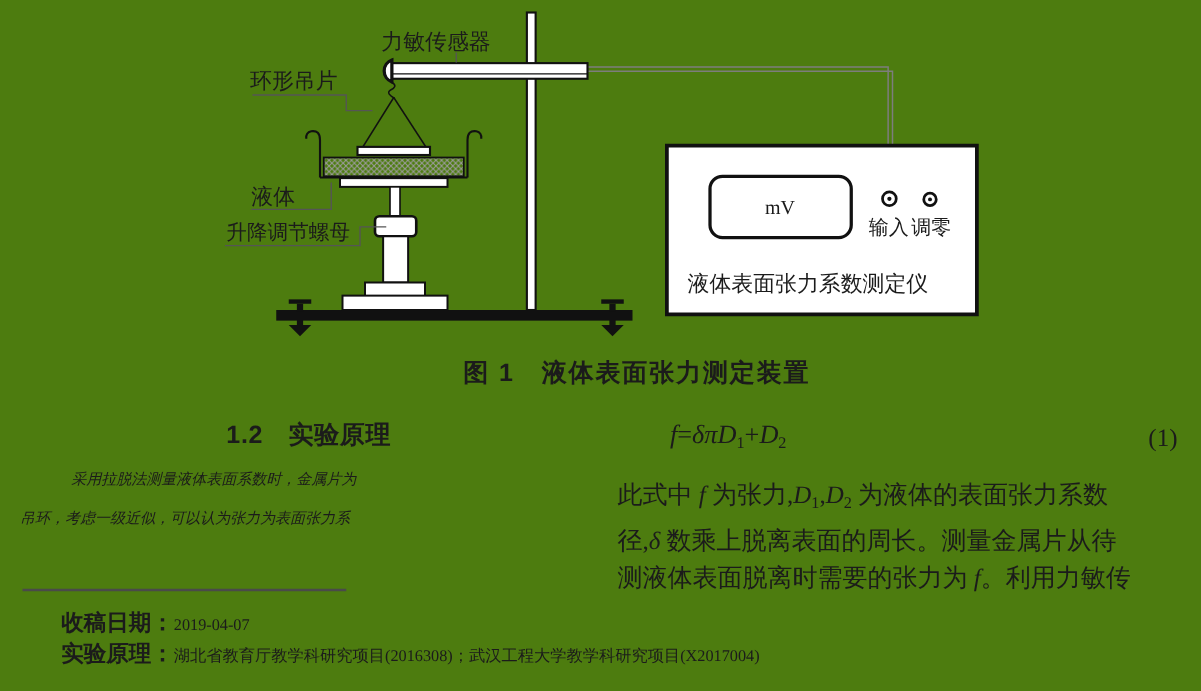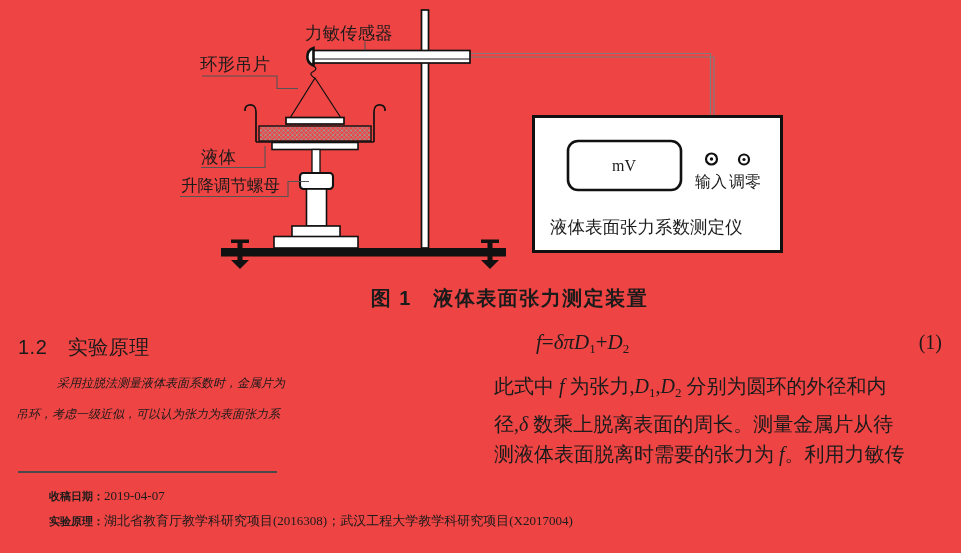--- a/index.html
+++ b/index.html
@@ -1,46 +1,46 @@
 <!DOCTYPE html>
 <html><head>
 <meta charset="utf-8">
 <style>
   html,body { margin:0; padding:0; background:#e8e8e8; }
   .page {
-    position:relative; width:961px; height:553px; background:#ef4444;
+    position:relative; width:961px; height:553px; background:#4d7c0f;
     font-family:"Liberation Serif", serif; color:#1b1b1b; overflow:hidden;
     margin:0 auto;
   }
   svg text { fill:#1b1b1b; }
   .fig-caption {
     position:absolute; top:285px; left:0; width:961px; text-align:center;
     font-family:"Liberation Sans", sans-serif; font-weight:bold; font-size:20px;
     letter-spacing:1.5px;
     padding-left:29px;
   }
   .col-left  { position:absolute; left:16px;  top:334px; width:460px; }
   .col-right { position:absolute; left:494px; top:329px; width:450px; }
   .sec-heading {
-    font-family:"Liberation Sans", sans-serif; font-weight:normal; font-size:20px;
-    letter-spacing:0.5px; margin:0 0 7px 2px;
+    font-family:"Liberation Sans", sans-serif; font-weight:bold; font-size:20px;
+    letter-spacing:0.5px; margin:0 0 7px 2px;text-align:center;
   }
   .pline { font-size:12px; line-height:31px; white-space:nowrap;font-style:italic; }
   .indent { padding-left:41px; }
-  .eq-row { display:flex; justify-content:space-between; font-size:21px; line-height:26px; }
+  .eq-row { display:flex; justify-content:space-between; font-size:21px; line-height:36px;align-items:center; }
   .eq-body { padding-left:42px; }
   .eq-num  { font-size:20px; padding-right:2px; }
   .var { font-style:italic; }
   .msub { font-size:13px; vertical-align:-4px; font-style:normal; }
   .x-para { margin-top:9px; }
   .xline { font-size:20px; line-height:30.5px; white-space:nowrap; }
   .foot-rule { position:absolute; left:18px; top:471px; width:259px; height:0; border-top:2px solid #4a4a4a; }
   .footline { position:absolute; left:49px; font-size:16px; white-space:nowrap; }
   .foot1 { top:486px; } .foot2 { top:511px; }
-  .flabel { font-family:"Liberation Sans", sans-serif; font-weight:bold; font-size:11px; }
+  .flabel { font-family:"Liberation Sans", sans-serif; font-weight:bold; font-size:18px; }
   .fval { font-size:13px; }
 </style>
 </head>
 <body>
 
 <div class="page">
 
   <svg width="961" height="278" viewBox="0 0 961 278" style="position:absolute;left:0;top:0;">
     <defs>
       <pattern id="hatch" width="4.5" height="4.5" patternUnits="userSpaceOnUse">
@@ -138,21 +138,21 @@
       <div class="pline">吊环，考虑一级近似，可以认为张力为表面张力系</div>
     </div>
   </div>
 
   <div class="col-right">
     <div class="eq-row">
       <span class="eq-body"><span class="var">f</span><span>=</span><span class="var">δπ</span><span class="var">D</span><span class="msub">1</span><span>+</span><span class="var">D</span><span class="msub">2</span></span>
       <span class="eq-num">(1)</span>
     </div>
     <div class="x-para">
-      <div class="xline"><span>此式中 </span><span class="var">f</span><span> 为张力,</span><span class="var">D</span><span class="msub">1</span><span>,</span><span class="var">D</span><span class="msub">2</span><span> 分别为圆环的外径和内</span></div>
+      <div class="xline"><span>此式中 </span><span class="var">f</span><span> 为张力,</span><span class="var">D</span><span class="msub">1</span><span>,</span><span class="var">D</span><span class="msub">2</span><span> 为液体的表面张力系数</span></div>
       <div class="xline"><span>径,</span><span class="var">δ</span><span> 数乘上脱离表面的周长。测量金属片从待</span></div>
       <div class="xline"><span>测液体表面脱离时需要的张力为 </span><span class="var">f</span><span>。利用力敏传</span></div>
     </div>
   </div>
 
   <div class="foot-rule"></div>
   <div class="footline foot1">
     <span class="flabel">收稿日期</span><span class="flabel">：</span><span class="fval">2019-04-07</span>
   </div>
   <div class="footline foot2">

